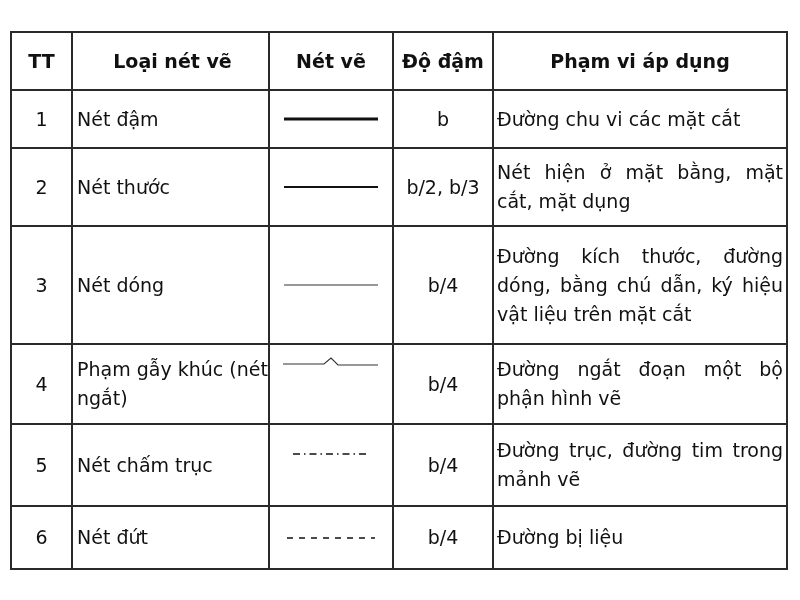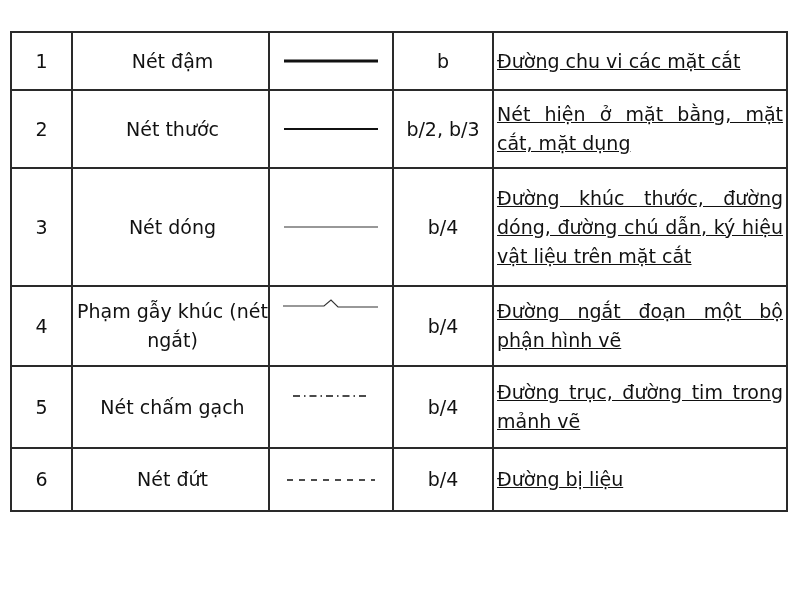--- a/index.html
+++ b/index.html
@@ -4,39 +4,46 @@
 <style>
   html, body { margin:0; padding:0; background:#ffffff; }
   body { width:800px; height:600px; position:relative; overflow:hidden;
          font-family:"DejaVu Sans", "Liberation Sans", sans-serif; color:#111; }
   table.tbl { position:absolute; left:10px; top:31px; border-collapse:collapse;
               table-layout:fixed; width:778px; }
   table.tbl td, table.tbl th { border:2px solid #2a2a2a; padding:0; vertical-align:middle; }
   th { font-weight:bold; font-size:19px; height:56px; text-align:center; }
   td { font-size:19px; line-height:29px; }
   .c-tt { width:59px; text-align:center; }
-  .c-type { width:195px; text-align:center; padding-left:4px !important; }
+  .c-type { width:195px; text-align:left; padding-left:4px !important; }
   .c-line { width:122px; text-align:center; }
   .c-weight { width:98px; text-align:center; }
   .c-scope { text-align:justify; padding-left:3px !important; padding-right:3px !important; }
-  .c-scope span { display:block; text-align:justify;text-decoration:underline; }
+  .c-scope span { display:block; text-align:justify; }
   .line-svg { display:block; margin:0 auto; }
 </style>
 </head>
 <body>
 
 <table class="tbl">
   <colgroup>
     <col style="width:61px">
       <col style="width:197px">
       <col style="width:124px">
       <col style="width:100px">
       <col>
   </colgroup>
   <tbody>
+      <tr>
+    <th class="c-tt">TT</th>
+    <th class="c-type" style="text-align:center">Loại nét vẽ</th>
+    <th class="c-line">Nét vẽ</th>
+    <th class="c-weight">Độ đậm</th>
+    <th class="c-scope" style="text-align:center">Phạm vi áp dụng</th>
+  </tr>
 
   <tr style="height:58px">
     <td class="c-tt">1</td>
     <td class="c-type">Nét đậm</td>
     <td class="c-line">
       <svg class="line-svg" width="100" height="10">
             <line x1="3" y1="5" x2="97" y2="5" stroke="#111" stroke-width="3.2"></line>
           </svg>
     </td>
     <td class="c-weight">b</td>
@@ -62,41 +69,41 @@
   <tr style="height:118px">
     <td class="c-tt">3</td>
     <td class="c-type">Nét dóng</td>
     <td class="c-line">
       <svg class="line-svg" width="100" height="10">
             <line x1="3" y1="5" x2="97" y2="5" stroke="#333" stroke-width="1.1"></line>
           </svg>
     </td>
     <td class="c-weight">b/4</td>
     <td class="c-scope">
-          <span>Đường khúc thước, đường dóng, đường chú dẫn, ký hiệu vật liệu trên mặt cắt</span>
+          <span>Đường kích thước, đường dóng, bằng chú dẫn, ký hiệu vật liệu trên mặt cắt</span>
         </td>
   </tr>
 
   <tr style="height:80px">
     <td class="c-tt">4</td>
     <td class="c-type">Phạm gẫy khúc (nét ngắt)</td>
     <td class="c-line" style="vertical-align:top;padding-top:10px">
       <svg class="line-svg" width="100" height="14">
             <polyline points="2,9 43,9 50,3 57,10 97,10" fill="none" stroke="#333" stroke-width="1.1"></polyline>
           </svg>
     </td>
     <td class="c-weight">b/4</td>
     <td class="c-scope">
           <span>Đường ngắt đoạn một bộ phận hình vẽ</span>
         </td>
   </tr>
 
   <tr style="height:82px">
     <td class="c-tt">5</td>
-    <td class="c-type">Nét chấm gạch</td>
+    <td class="c-type">Nét chấm trục</td>
     <td class="c-line" style="vertical-align:top;padding-top:26px">
       <svg class="line-svg" width="80" height="6">
             <line x1="2" y1="3" x2="78" y2="3" stroke="#111" stroke-width="1.4" stroke-dasharray="7,4,1.5,4"></line>
           </svg>
     </td>
     <td class="c-weight">b/4</td>
     <td class="c-scope">
           <span>Đường trục, đường tim trong mảnh vẽ</span>
         </td>
   </tr>

